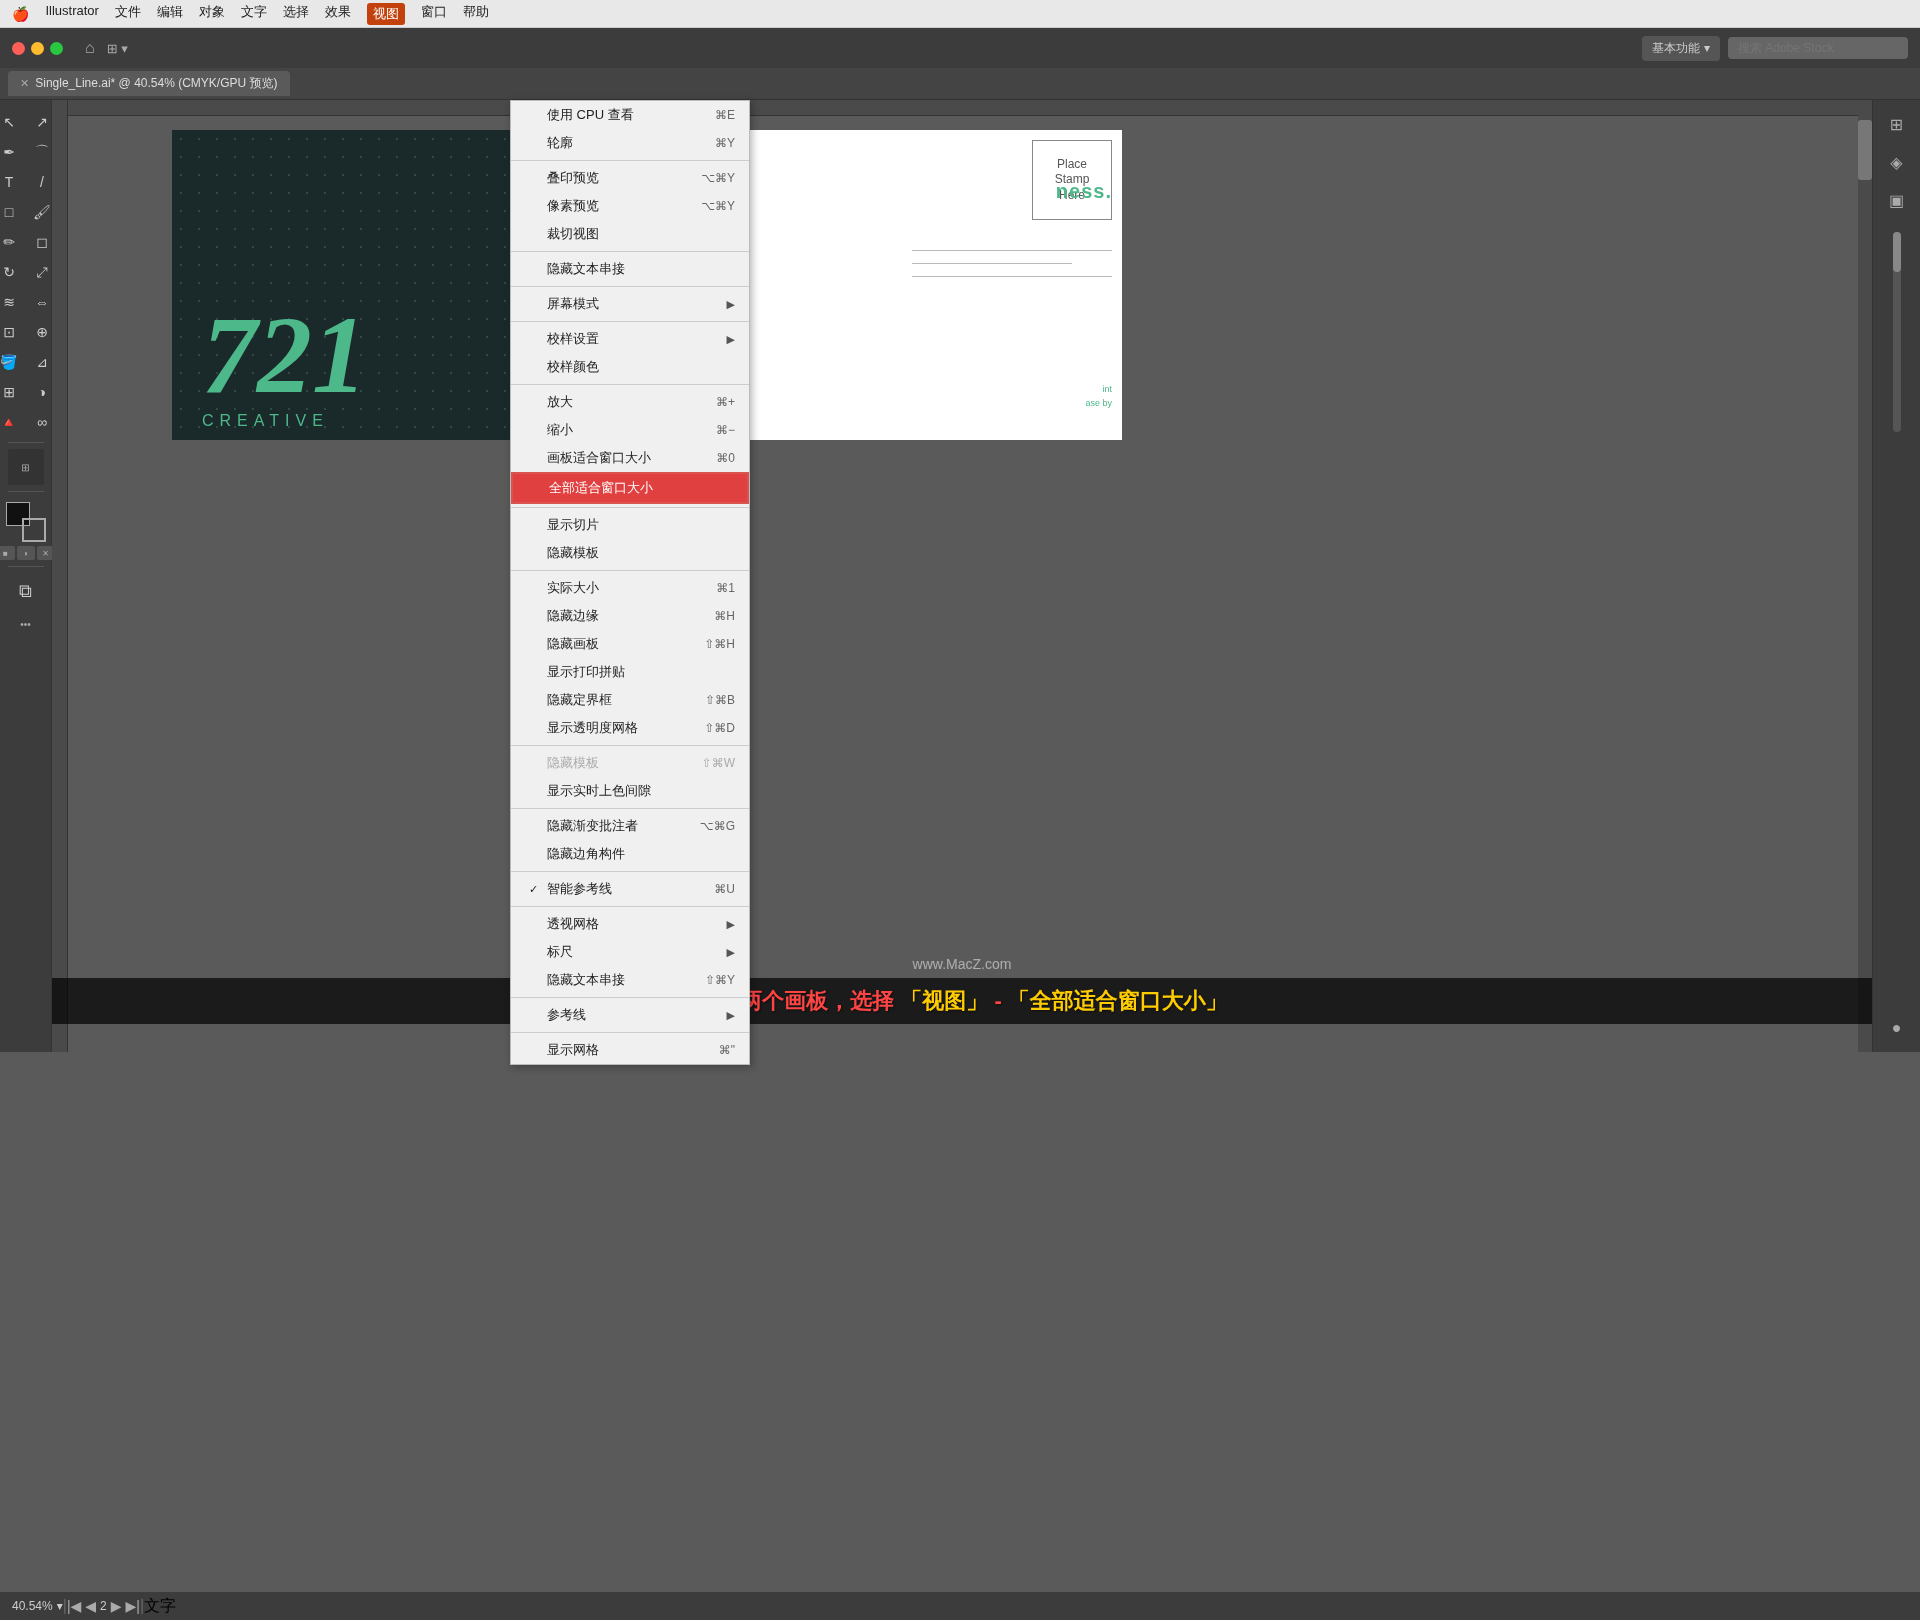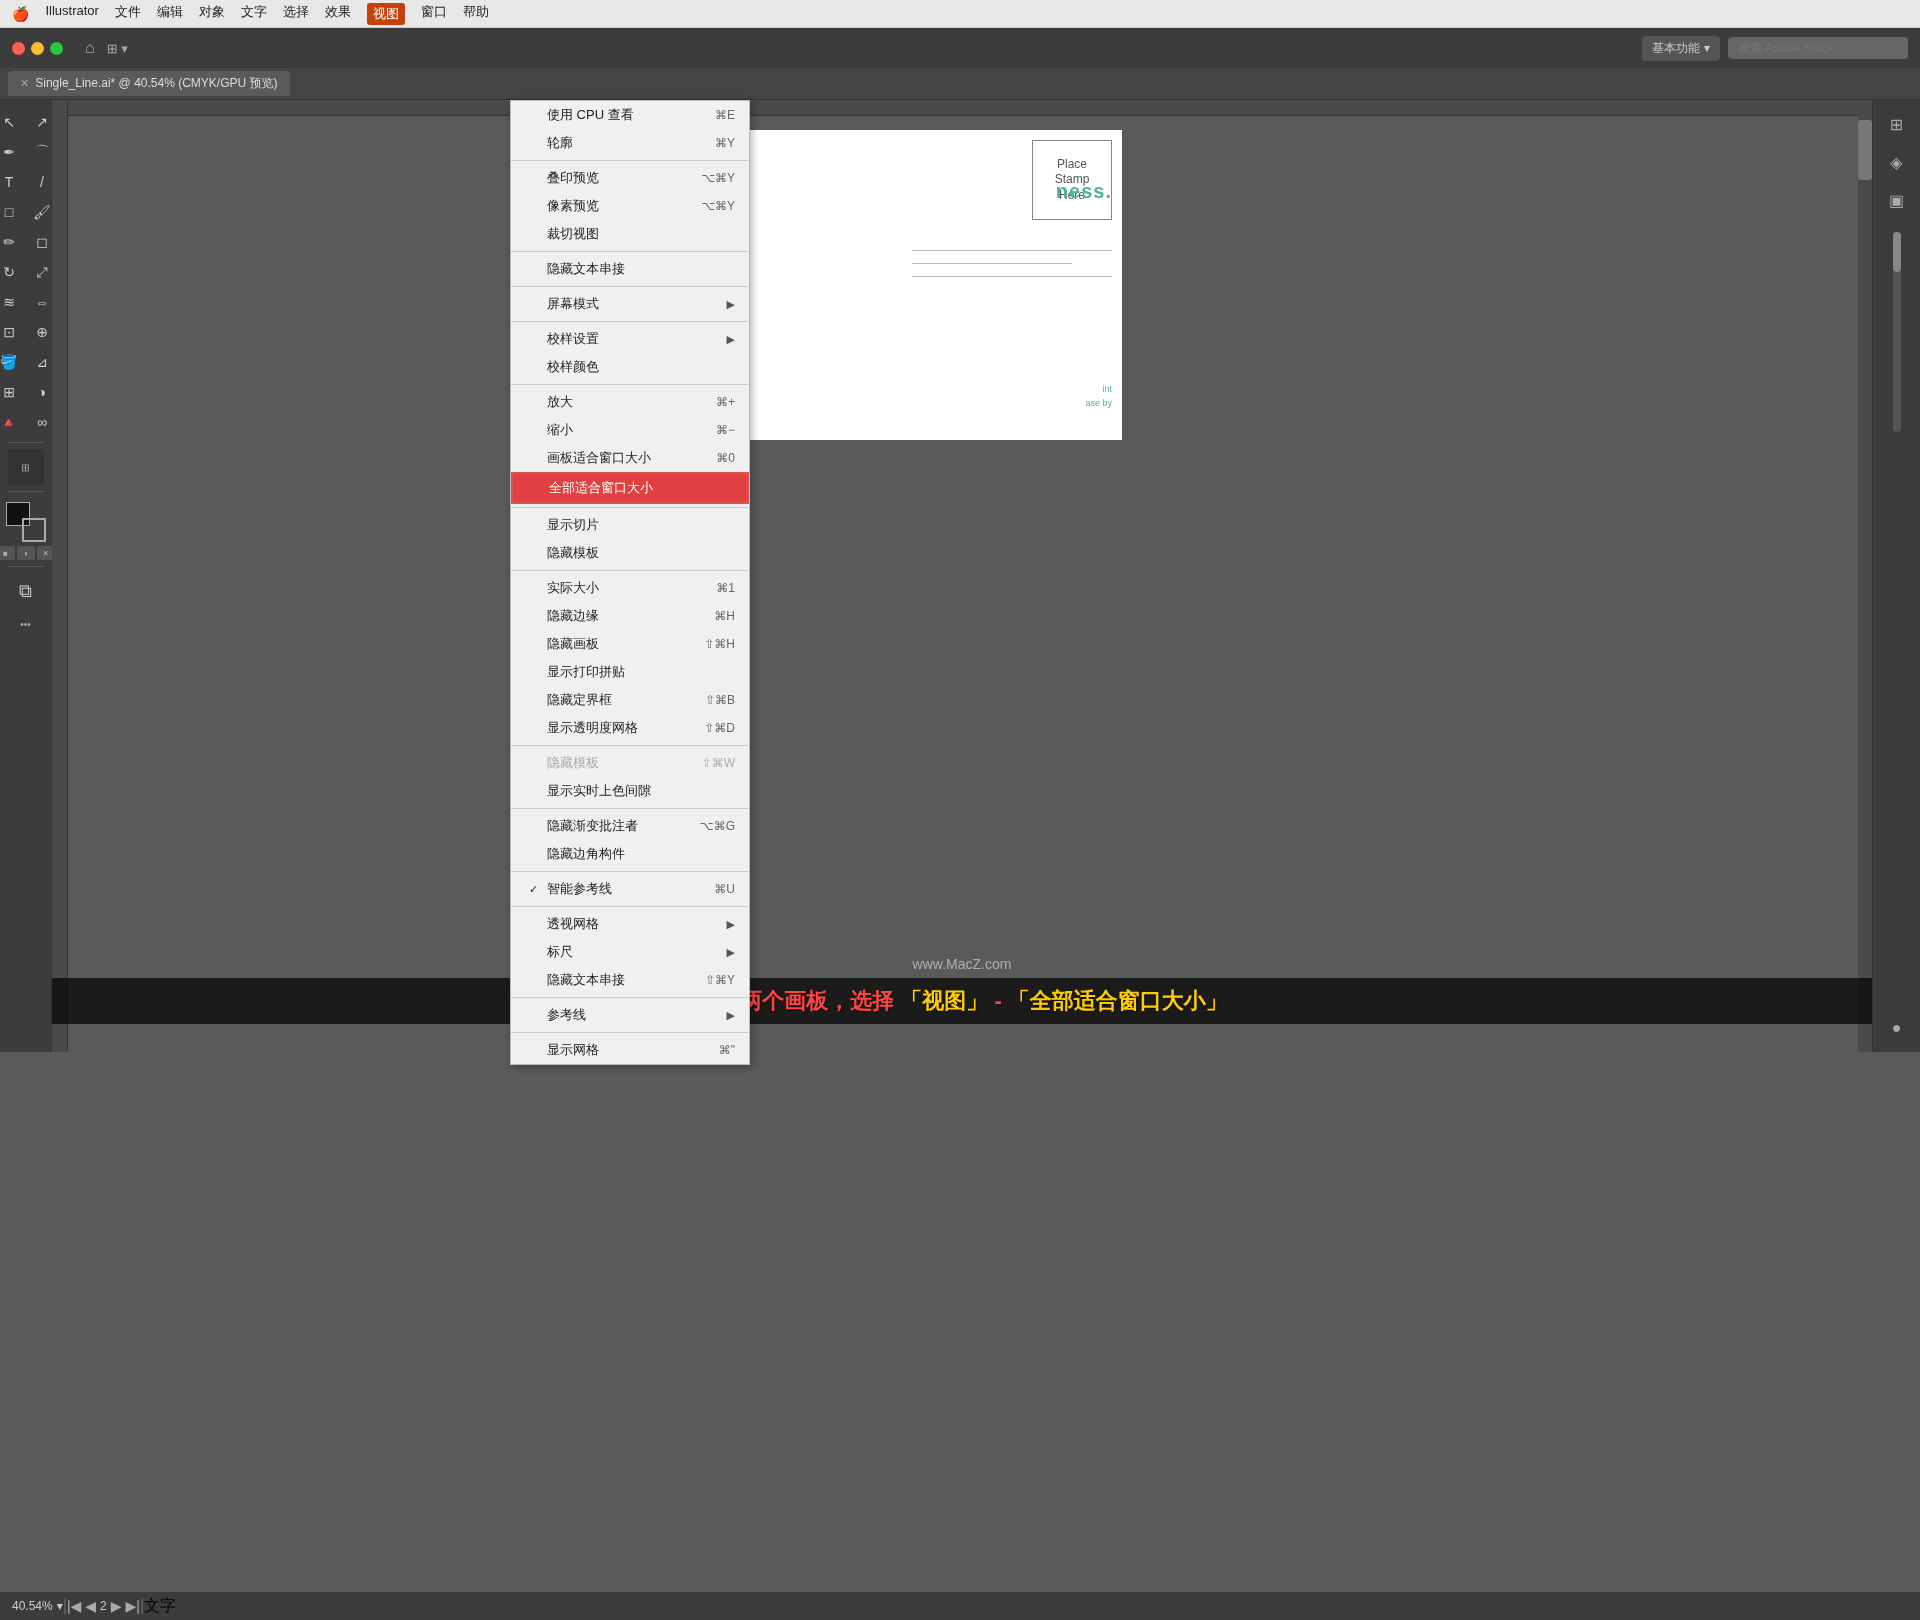--- a/index.html
+++ b/index.html
@@ -511,20 +511,26 @@
     </div>
     <div class="tool-divider"></div>
     <div class="tool-btn" style="font-size:18px;margin-top:4px;">⧉</div>
     <div style="color:#aaa;font-size:10px;margin-top:12px;">•••</div>
   </div>
 
   <div id="canvas-area">
     <div class="ruler-h"></div>
     <div class="ruler-v"></div>
 
+    <div id="artboard-1">
+      <div class="dot-pattern"></div>
+      <div class="number-721">721</div>
+      <div class="creative-text">CREATIVE</div>
+
+    </div>
 
     <div id="artboard-2">
 
       <div class="stamp-box">
         <span>Place<br>Stamp<br>Here</span>
       </div>
       <div class="green-text-right">ness.</div>
       <div class="lines-area">
         <div class="h-line"></div>
         <div class="h-line-short"></div>

